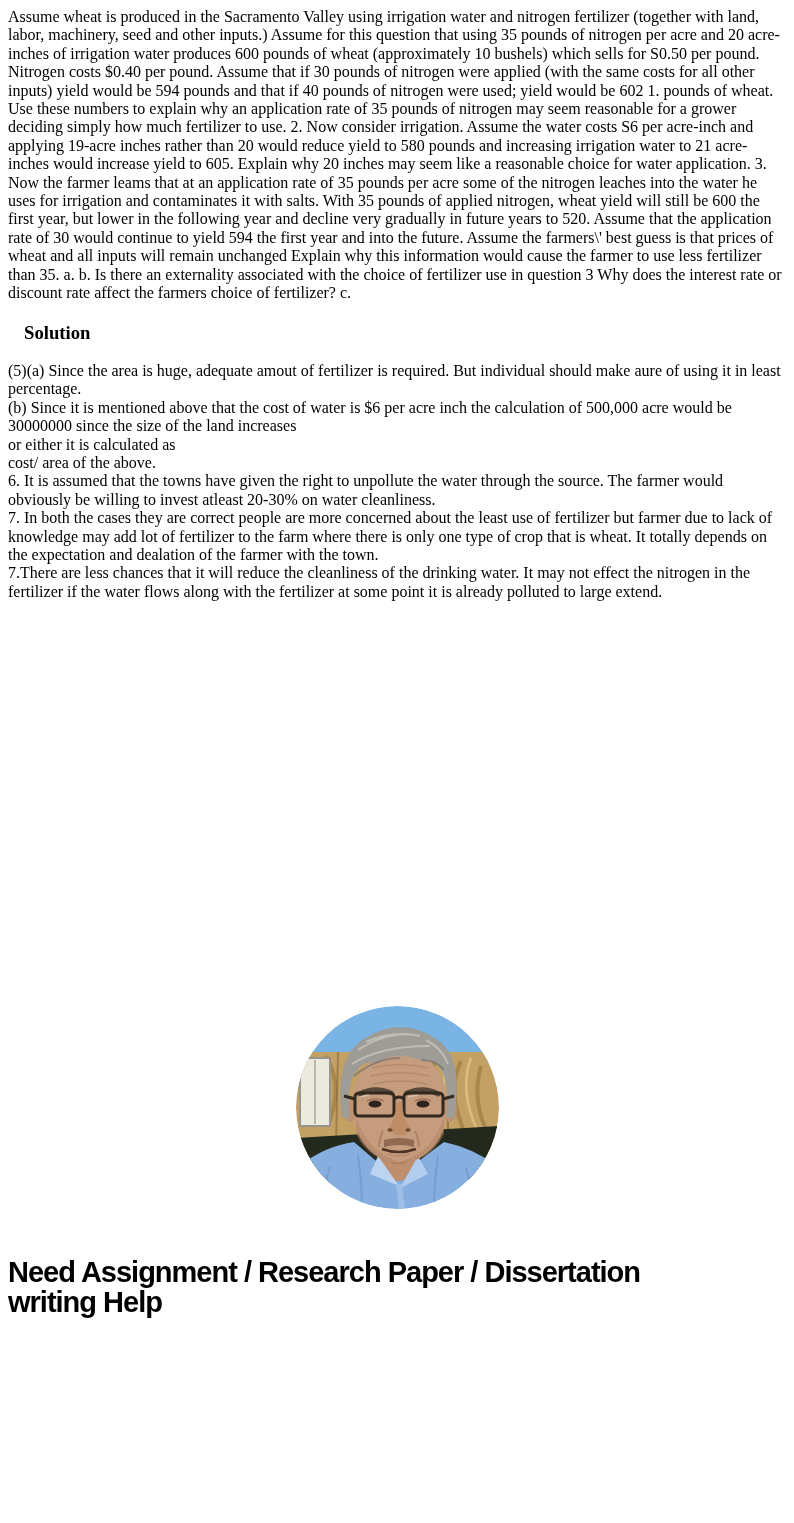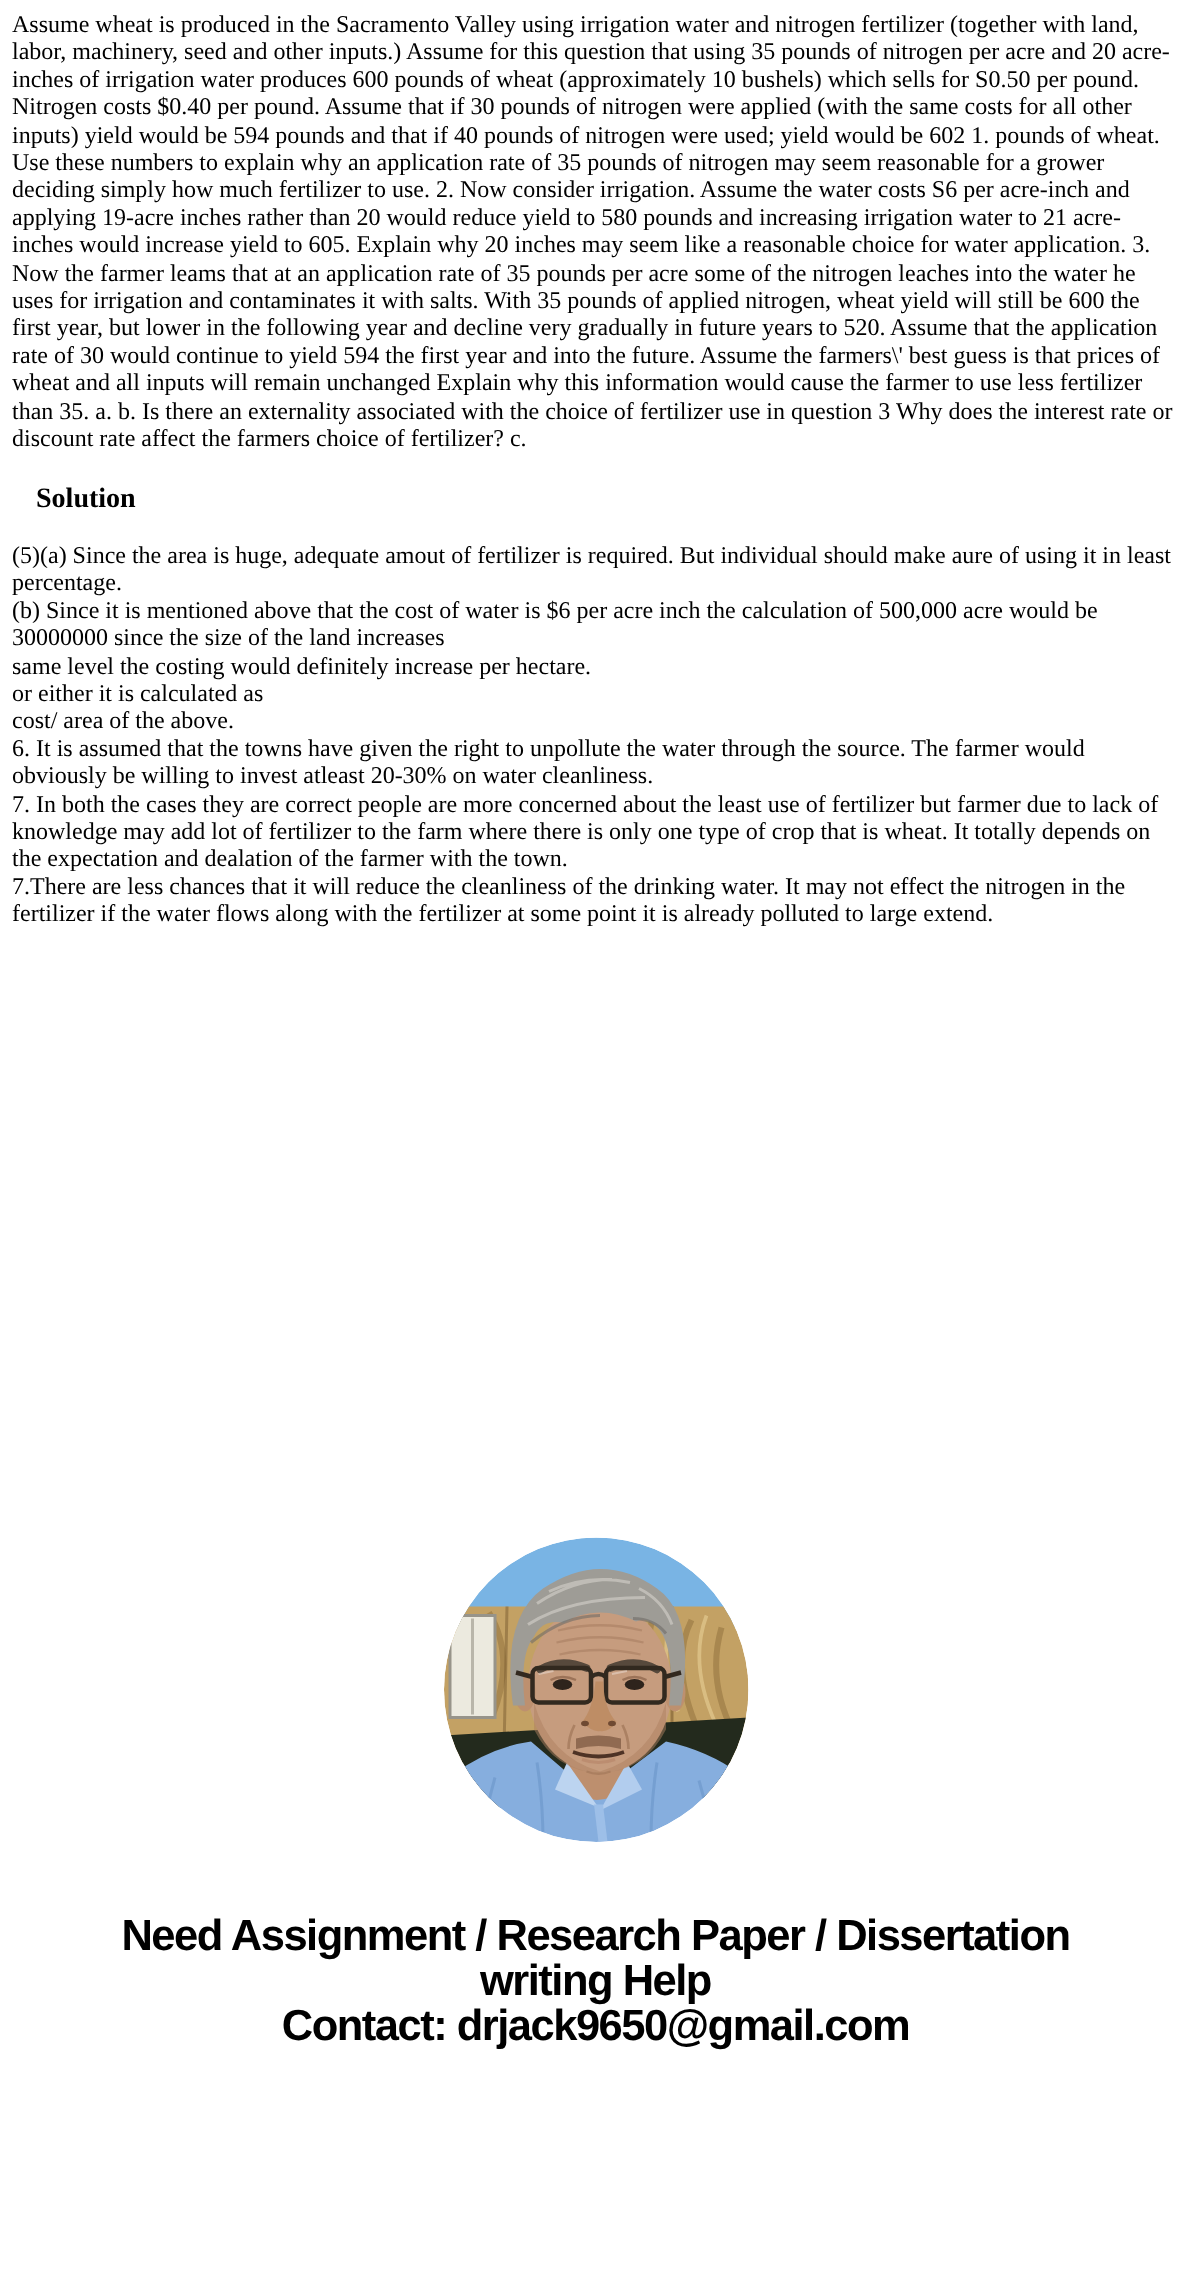--- a/index.html
+++ b/index.html
@@ -41,41 +41,39 @@
     border-radius: 50%;
     overflow: hidden;
   }
   .photo-wrap svg {
     display: block;
     width: 203px;
     height: 203px;
   }
   .footer-banner {
     margin-top: 48px;
-    text-align: center;
     font-family: "Liberation Sans", "DejaVu Sans", sans-serif;
     font-weight: bold;
     font-size: 29px;
     line-height: 30px;
     letter-spacing: -1px;
     color: #000000;
   }
 </style>
 </head>
 <body>
 
 <main>
 
   <p class="question-para">Assume wheat is produced in the Sacramento Valley using irrigation water and nitrogen fertilizer (together with land, labor, machinery, seed and other inputs.) Assume for this question that using 35 pounds of nitrogen per acre and 20 acre-inches of irrigation water produces 600 pounds of wheat (approximately 10 bushels) which sells for S0.50 per pound. Nitrogen costs $0.40 per pound. Assume that if 30 pounds of nitrogen were applied (with the same costs for all other inputs) yield would be 594 pounds and that if 40 pounds of nitrogen were used; yield would be 602 1. pounds of wheat. Use these numbers to explain why an application rate of 35 pounds of nitrogen may seem reasonable for a grower deciding simply how much fertilizer to use. 2. Now consider irrigation. Assume the water costs S6 per acre-inch and applying 19-acre inches rather than 20 would reduce yield to 580 pounds and increasing irrigation water to 21 acre-inches would increase yield to 605. Explain why 20 inches may seem like a reasonable choice for water application. 3. Now the farmer leams that at an application rate of 35 pounds per acre some of the nitrogen leaches into the water he uses for irrigation and contaminates it with salts. With 35 pounds of applied nitrogen, wheat yield will still be 600 the first year, but lower in the following year and decline very gradually in future years to 520. Assume that the application rate of 30 would continue to yield 594 the first year and into the future. Assume the farmers\' best guess is that prices of wheat and all inputs will remain unchanged Explain why this information would cause the farmer to use less fertilizer than 35. a. b. Is there an externality associated with the choice of fertilizer use in question 3 Why does the interest rate or discount rate affect the farmers choice of fertilizer? c.</p>
 
   <h3 class="solution-heading">Solution</h3>
 
   <p class="solution-para">(5)(a) Since the area is huge, adequate amout of fertilizer is required. But individual should make aure of using it in least percentage.</p>
   <p class="solution-para">(b) Since it is mentioned above that the cost of water is $6 per acre inch the calculation of 500,000 acre would be 30000000 since the size of the land increases</p>
-  <p class="solution-para">same level the costing would definitely increase per hectare.</p>
   <p class="solution-para">or either it is calculated as</p>
   <p class="solution-para">cost/ area of the above.</p>
   <p class="solution-para">6. It is assumed that the towns have given the right to unpollute the water through the source. The farmer would obviously be willing to invest atleast 20-30% on water cleanliness.</p>
   <p class="solution-para">7. In both the cases they are correct people are more concerned about the least use of fertilizer but farmer due to lack of knowledge may add lot of fertilizer to the farm where there is only one type of crop that is wheat. It totally depends on the expectation and dealation of the farmer with the town.</p>
   <p class="solution-para">7.There are less chances that it will reduce the cleanliness of the drinking water. It may not effect the nitrogen in the fertilizer if the water flows along with the fertilizer at some point it is already polluted to large extend.</p>
 
   <div class="big-spacer"></div>
 
   <div class="photo-wrap">
     <svg viewBox="0 0 203 203" aria-hidden="true">
@@ -145,16 +143,15 @@
         <path d="M86 143 Q103 149 120 143" stroke="#4e3325" stroke-width="2.5" fill="none"></path>
         <path d="M92 148 Q103 152 114 148" stroke="#b98a6d" stroke-width="2" fill="none" opacity="0.8"></path>
         <path d="M95 156 Q103 159 111 156" stroke="#9a6f52" stroke-width="1.5" fill="none" opacity="0.5"></path>
       </g>
     </svg>
   </div>
 
   <div class="footer-banner">
     <div>Need Assignment / Research Paper / Dissertation</div>
     <div>writing Help</div>
-    <div>Contact: drjack9650@gmail.com</div>
   </div>
 
 </main>
 
 </body></html>

